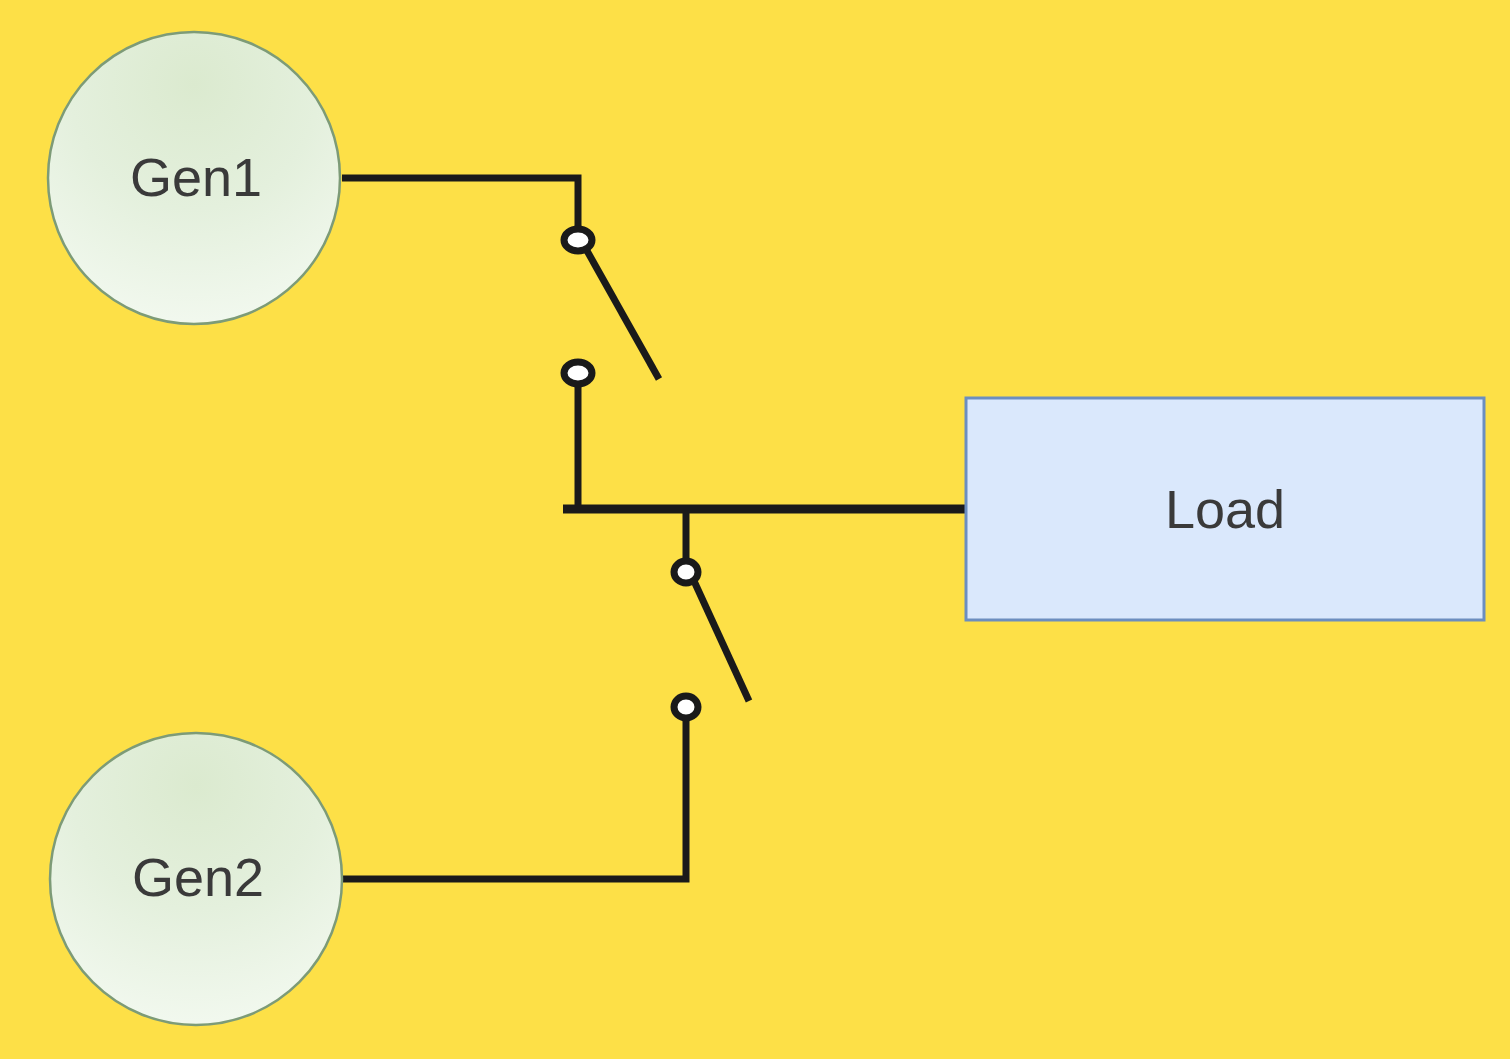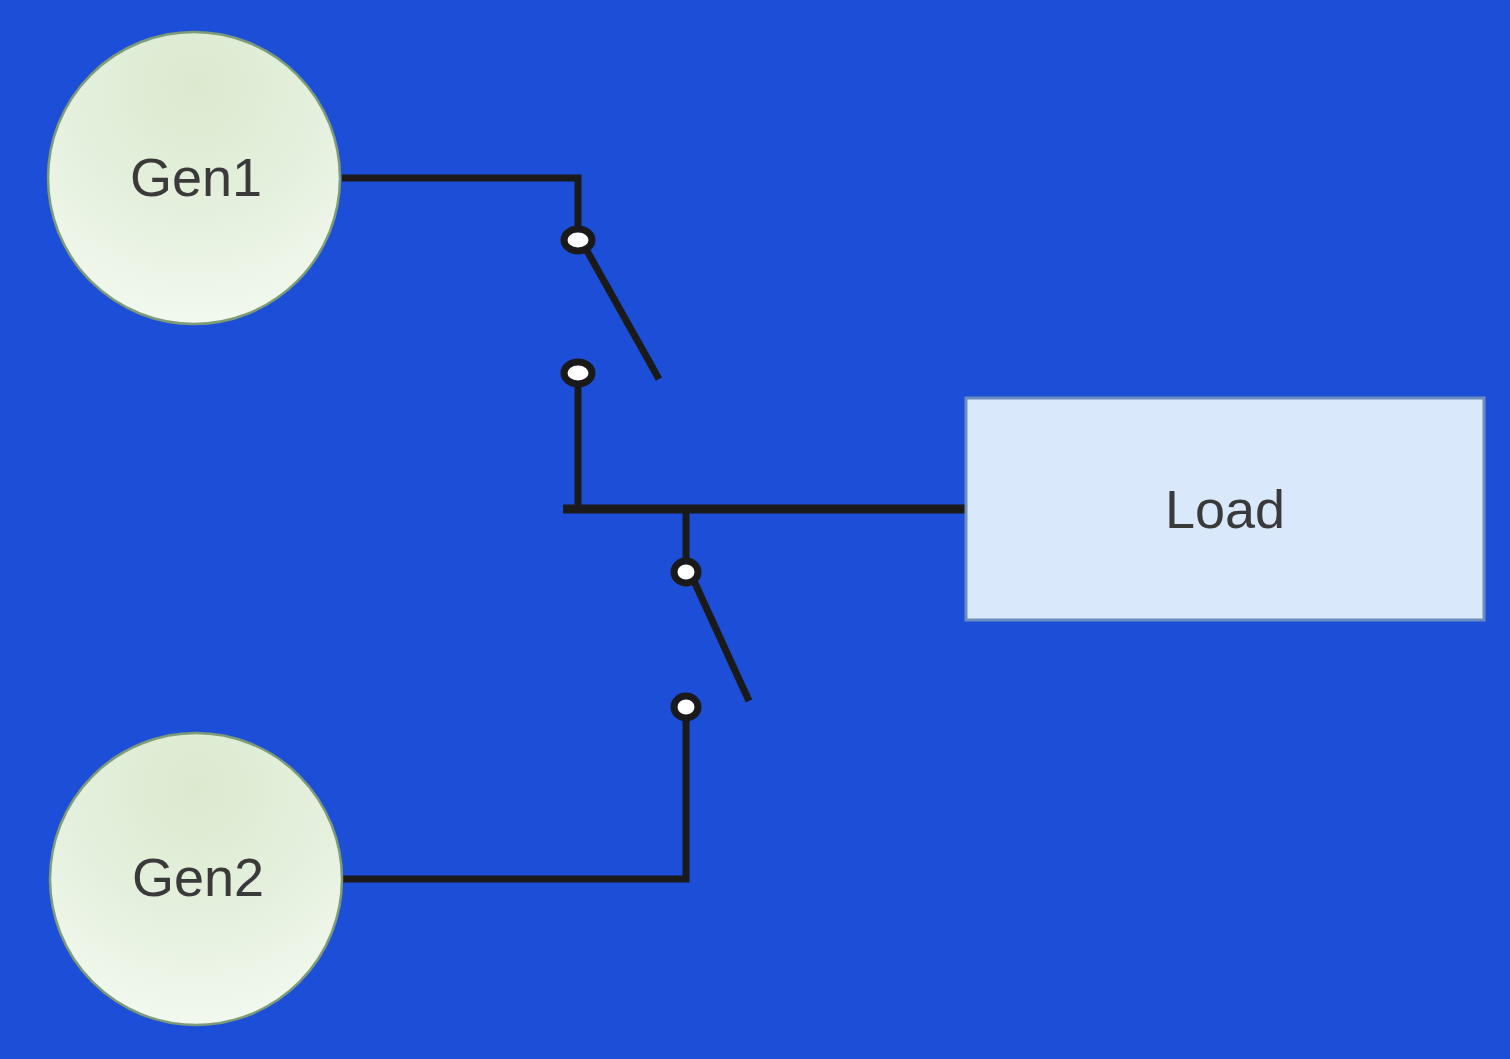--- a/index.html
+++ b/index.html
@@ -8,21 +8,21 @@
     padding: 0;
     background: #ffffff;
   }
   body {
     font-family: "Liberation Sans", sans-serif;
   }
   #canvas {
     position: relative;
     width: 1510px;
     height: 1059px;
-    background: #1d4ed8;
+    background: #fde047;
     overflow: hidden;
   }
   #diagram-svg {
     position: absolute;
     left: 0;
     top: 0;
     width: 1510px;
     height: 1059px;
     display: block;
   }

